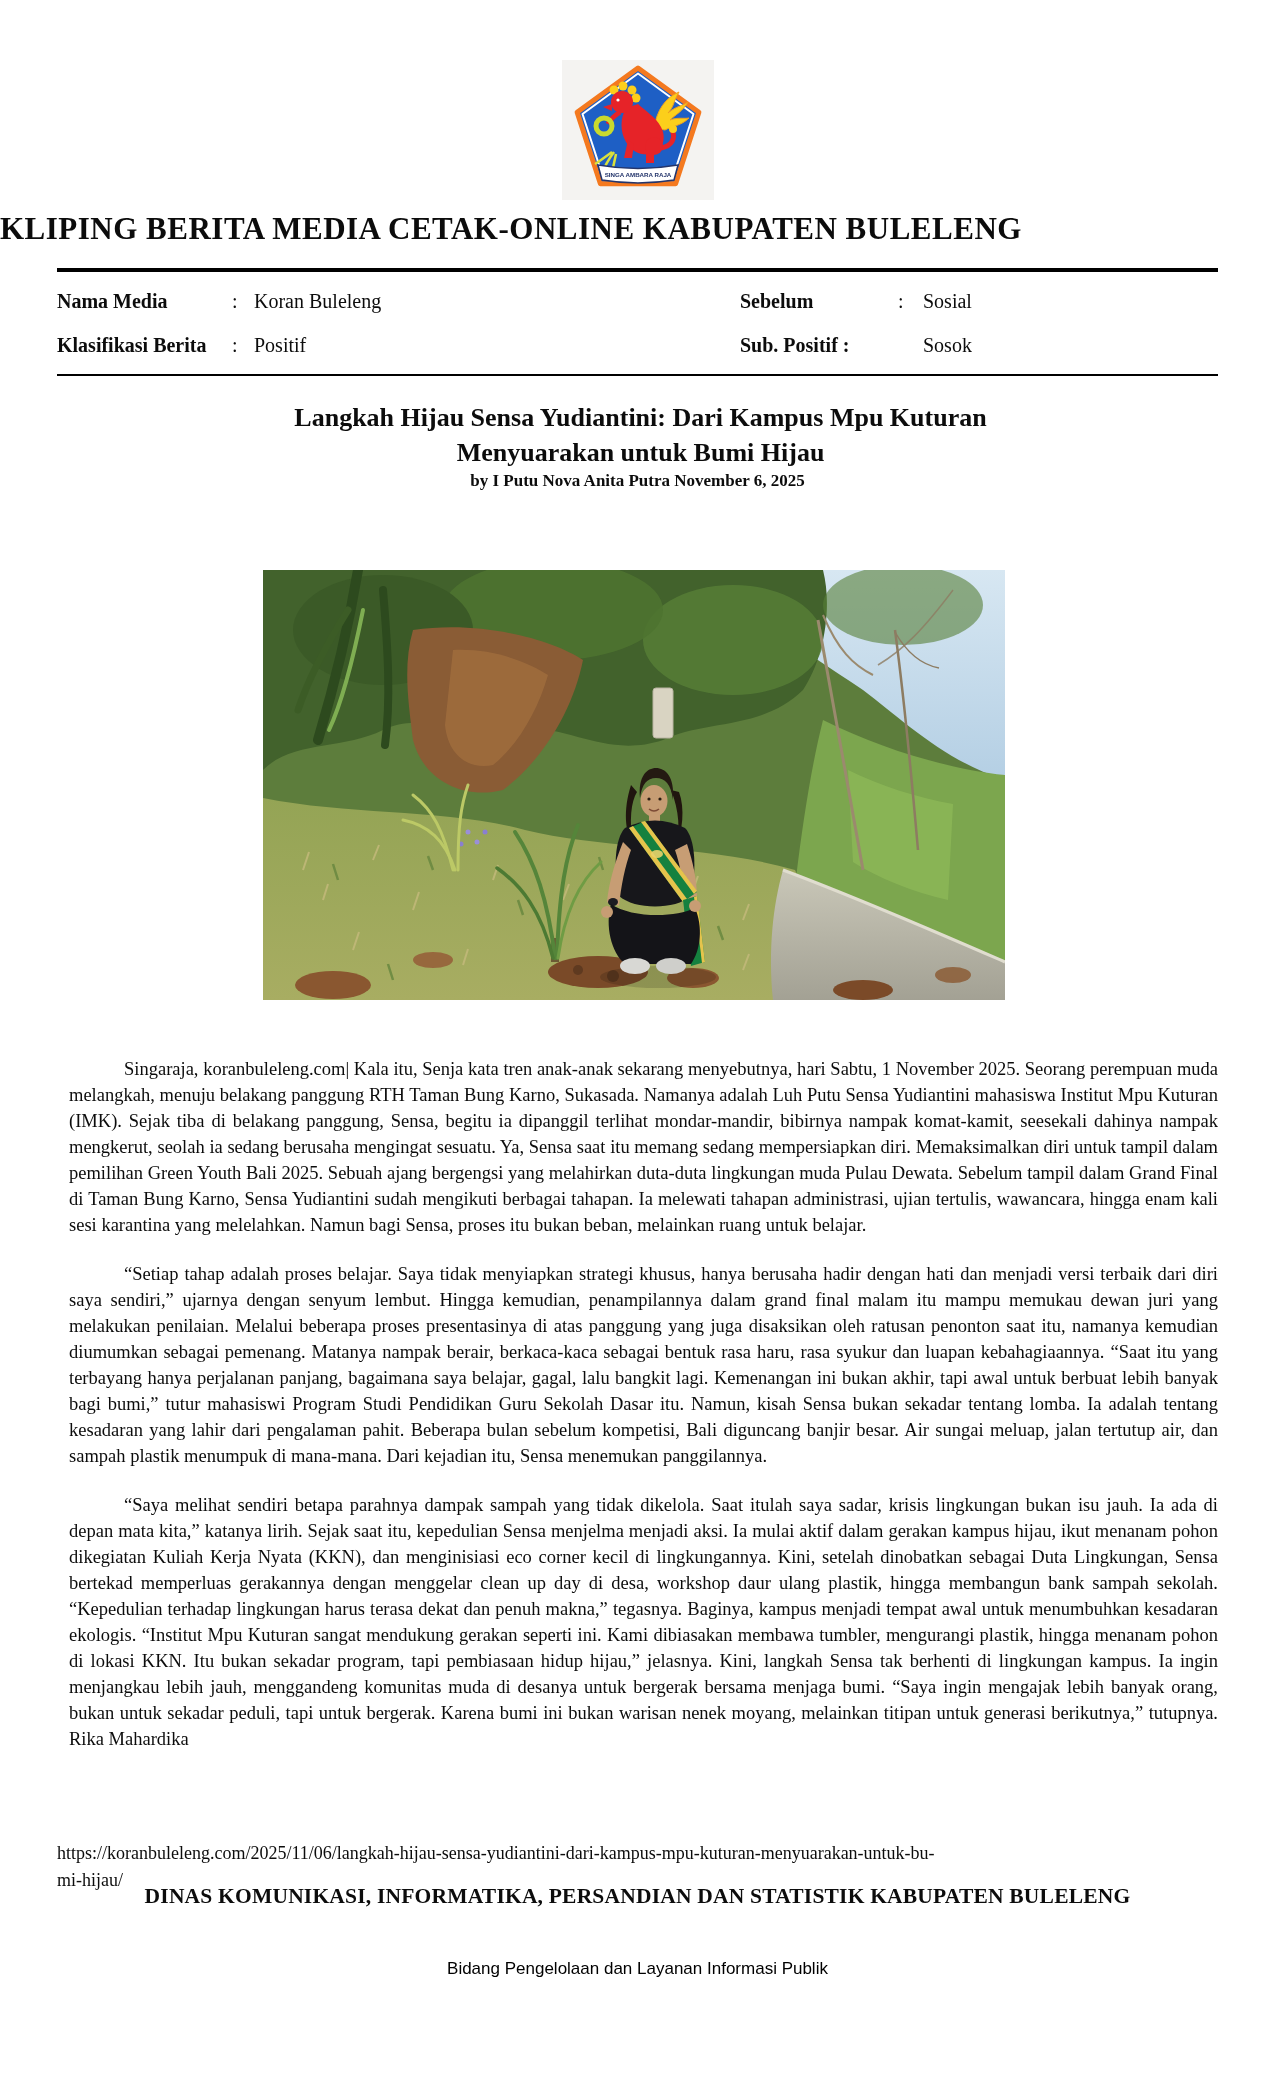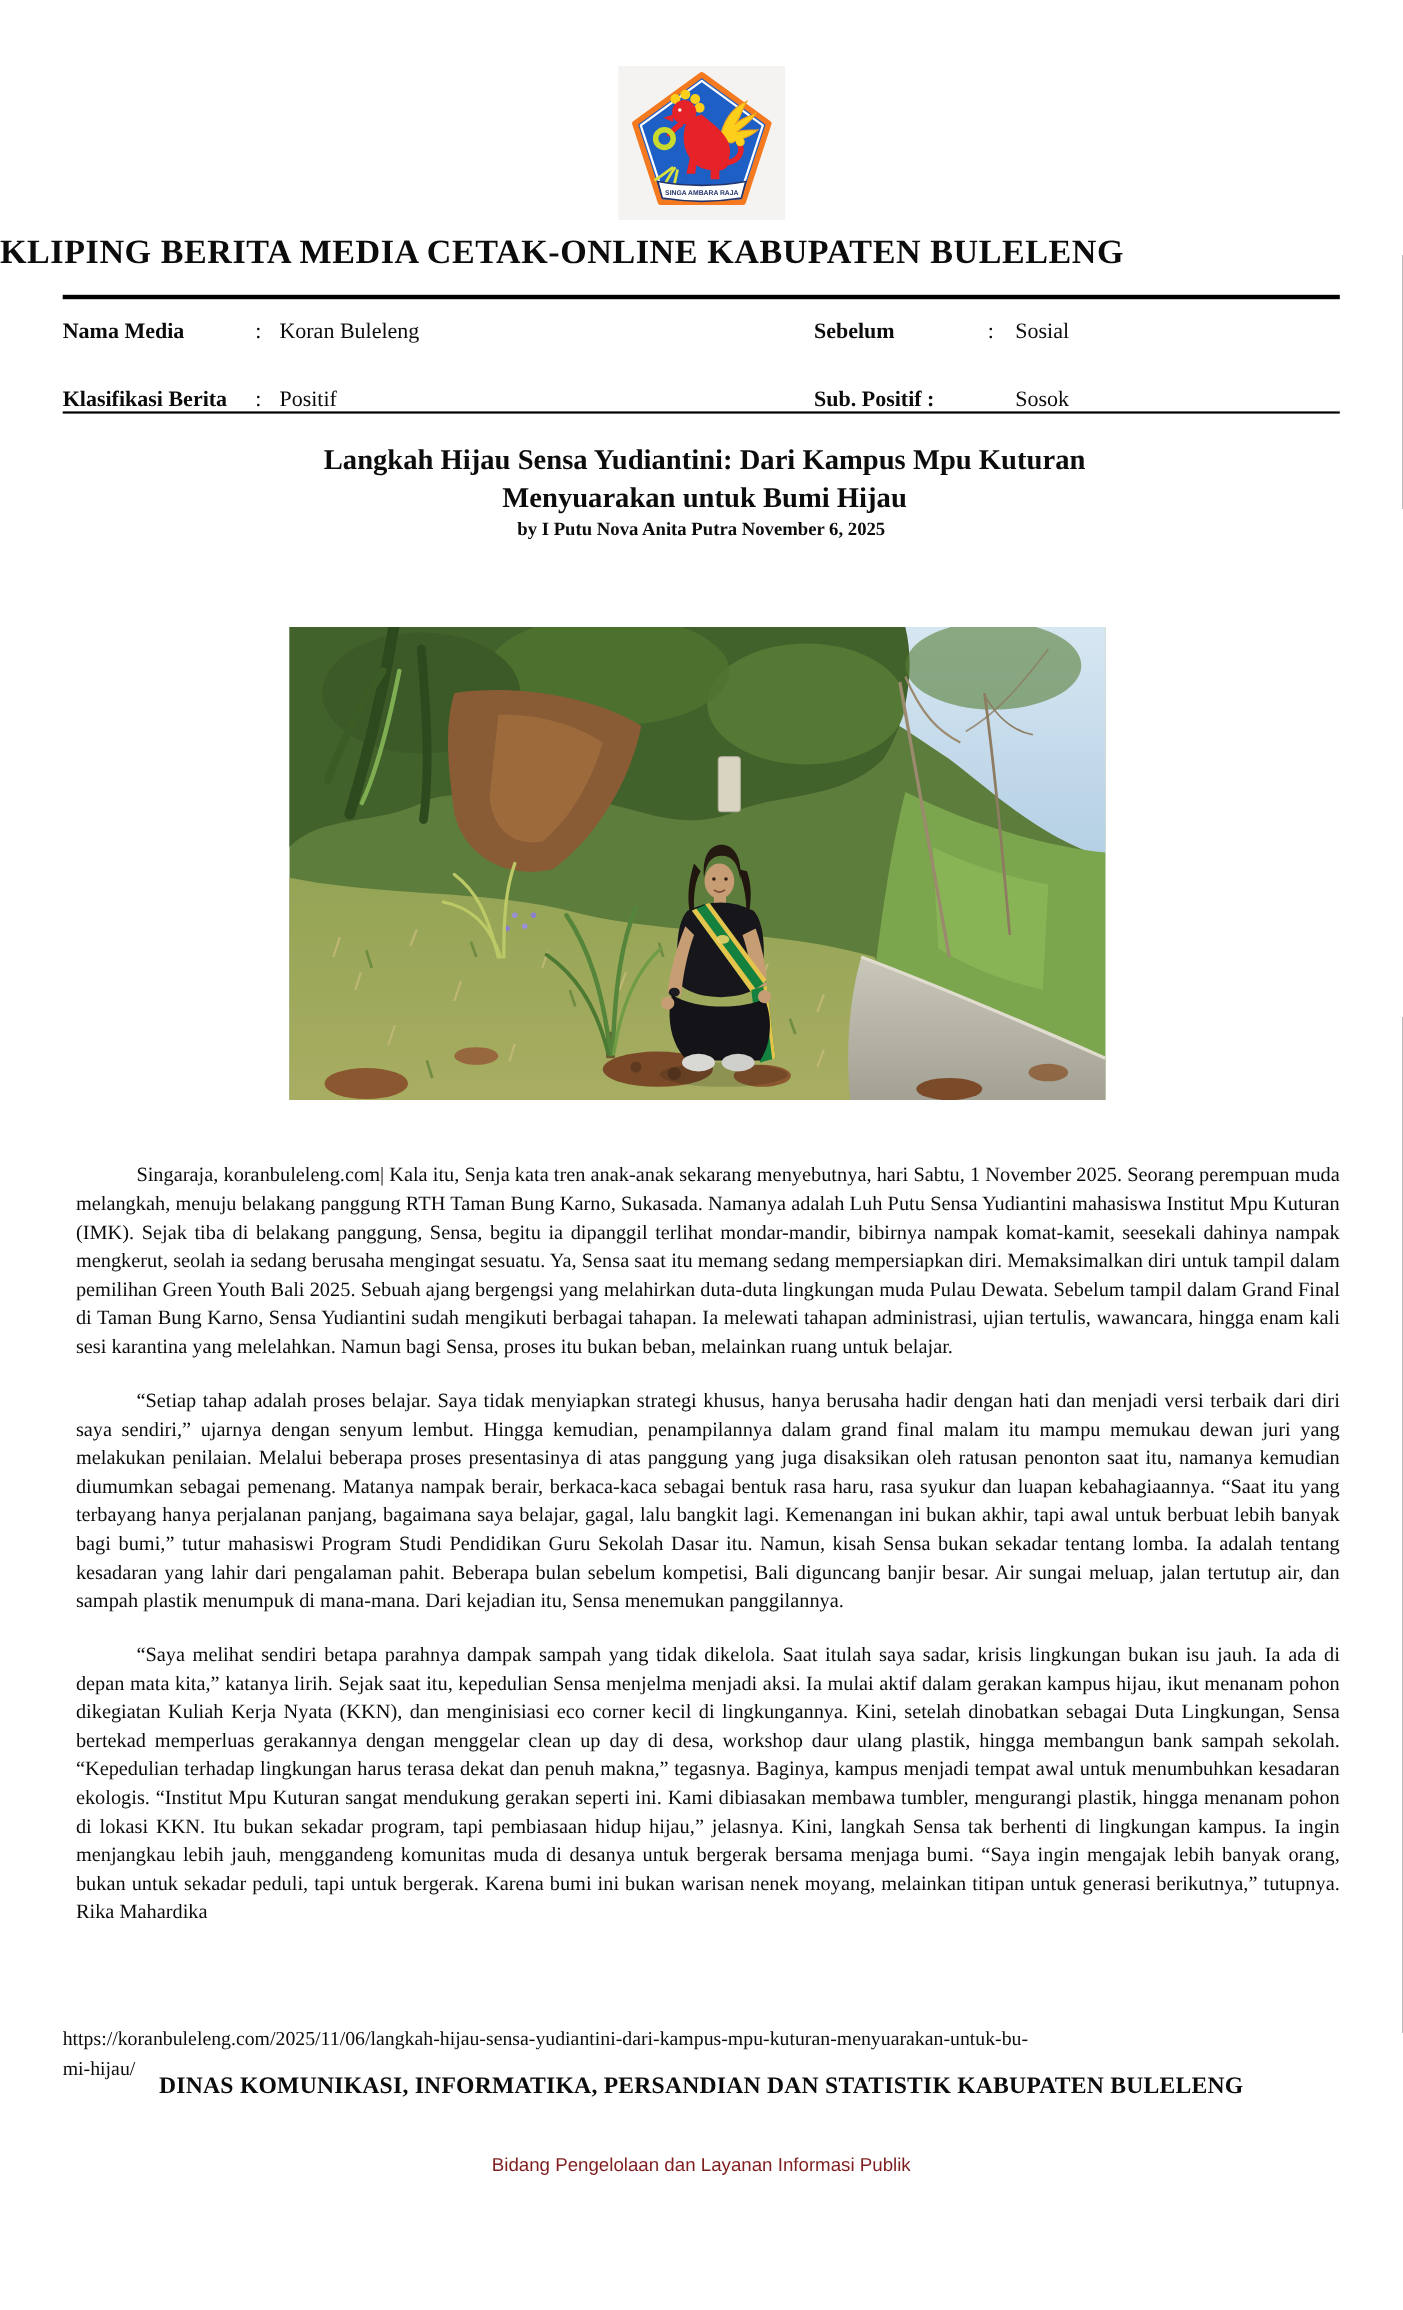--- a/index.html
+++ b/index.html
@@ -14,21 +14,21 @@
   .doc-title{
     position:absolute;left:0;top:211px;width:100%;margin:0;
     text-align:left;font-size:31px;font-weight:bold;letter-spacing:.5px;
   }
   .rule{position:absolute;left:57px;width:1161px;background:#000;}
   .rule-thick{top:268px;height:4px;}
   .rule-thin{top:374px;height:2px;}
   .meta{
     position:absolute;left:57px;top:288px;width:1161px;
     display:grid;grid-template-columns:175px 22px 486px 158px 25px 1fr;
-    row-gap:36px;font-size:20px;line-height:26px;
+    row-gap:18px;font-size:20px;line-height:26px;
   }
   .meta .lbl{font-weight:bold;}
   
   .art-title{
     position:absolute;left:0;top:397px;width:100%;margin:3px;
     text-align:center;font-size:26px;font-weight:bold;line-height:35px;
   }
   .byline{
     position:absolute;left:0;top:471px;width:100%;
     text-align:center;font-size:17px;font-weight:bold;
@@ -40,21 +40,21 @@
     font-size:18.5px;line-height:26px;text-align:justify;
   }
   .body-text p{margin:0 0 23px 12px;text-indent:55px;}
   .src-url{
     position:absolute;left:57px;top:1840px;width:1161px;
     font-size:18px;font-weight:normal;line-height:27px;word-break:break-all;
   }
   
   .footer-1{
     position:absolute;left:0;top:1959px;width:100%;text-align:center;
-    font-family:"Liberation Sans", sans-serif;font-size:17px;color:#7f1d1d;
+    font-family:"Liberation Sans", sans-serif;font-size:17px;color:#000000;
   }
   .footer-2{
     position:absolute;left:0;top:1884px;width:100%;text-align:center;
     font-size:21.5px;font-weight:bold;letter-spacing:.2px;
   }
 </style>
 </head>
 <body>
 
 <div class="page">

